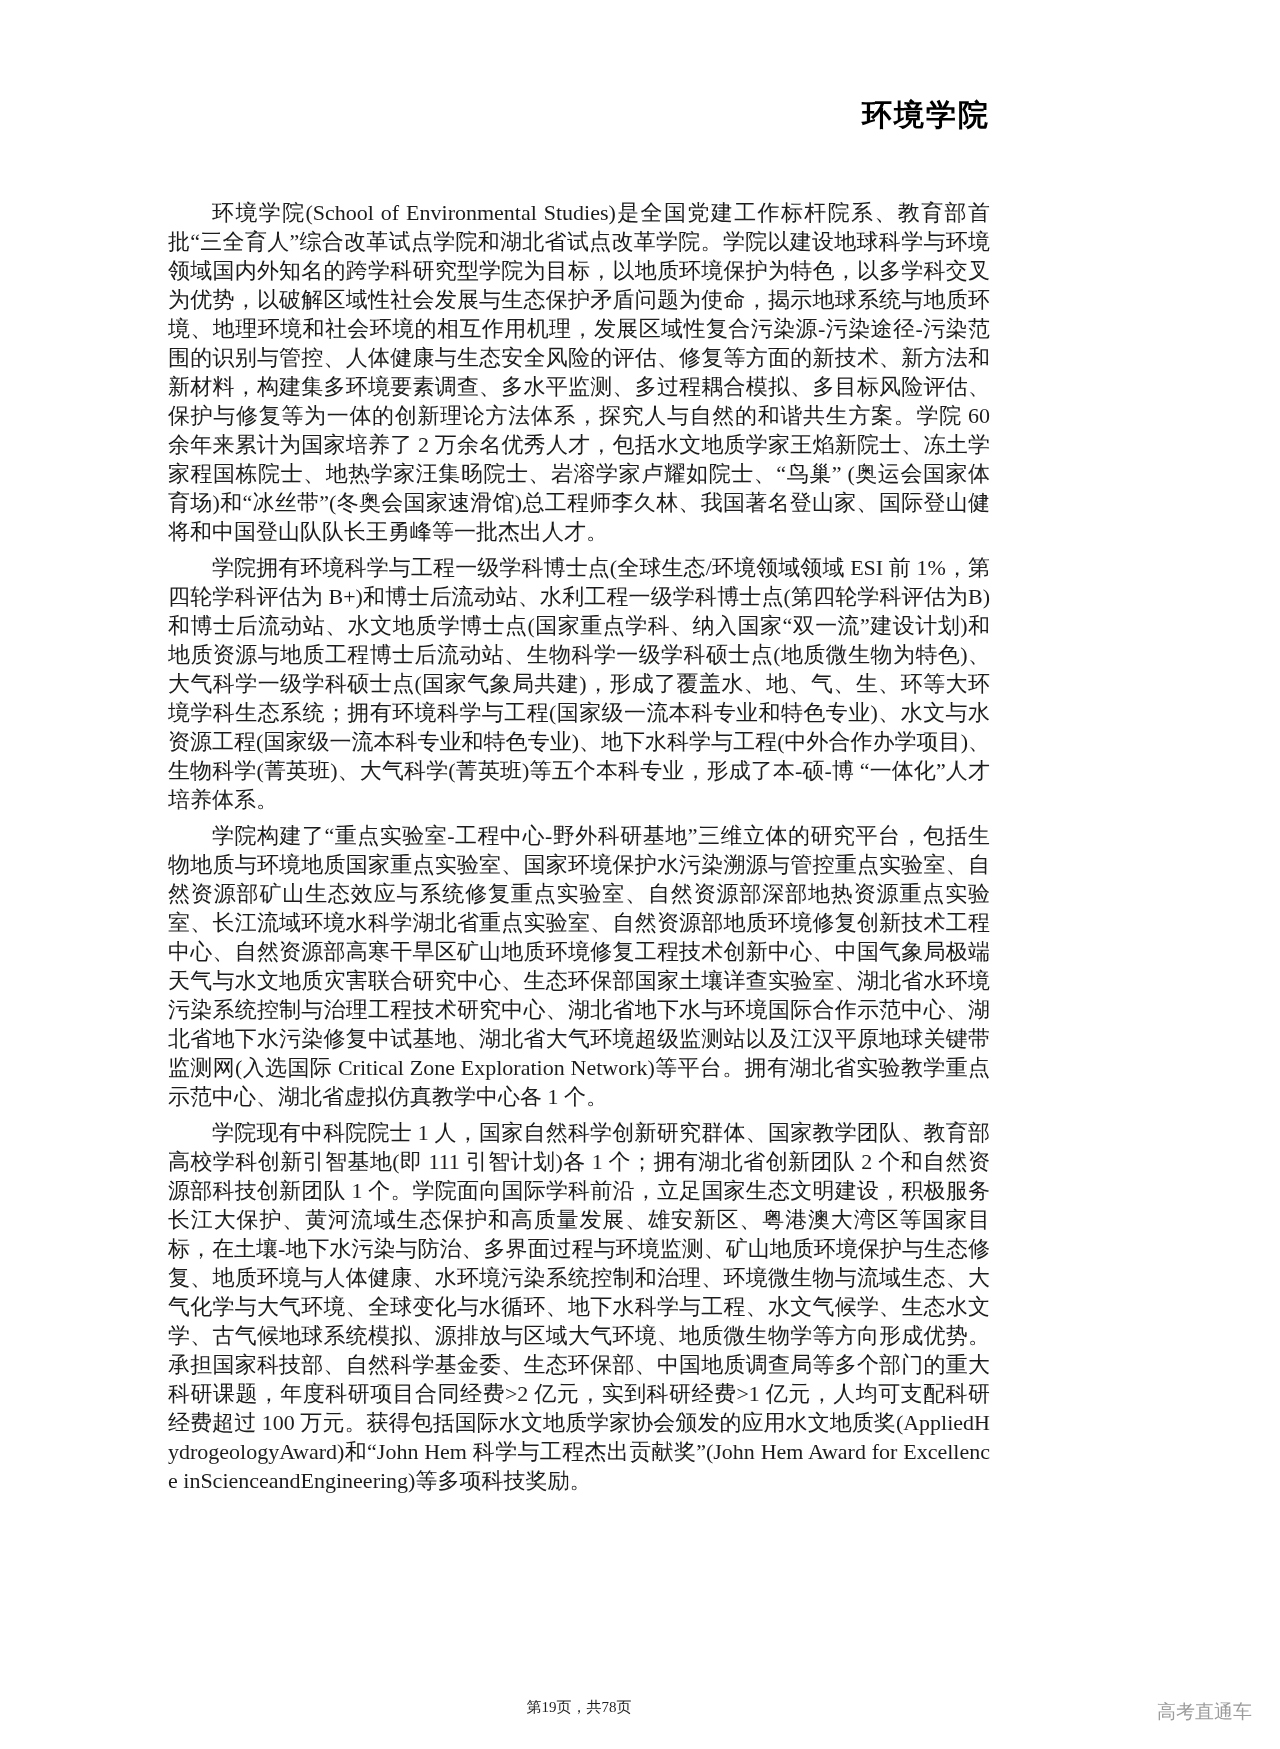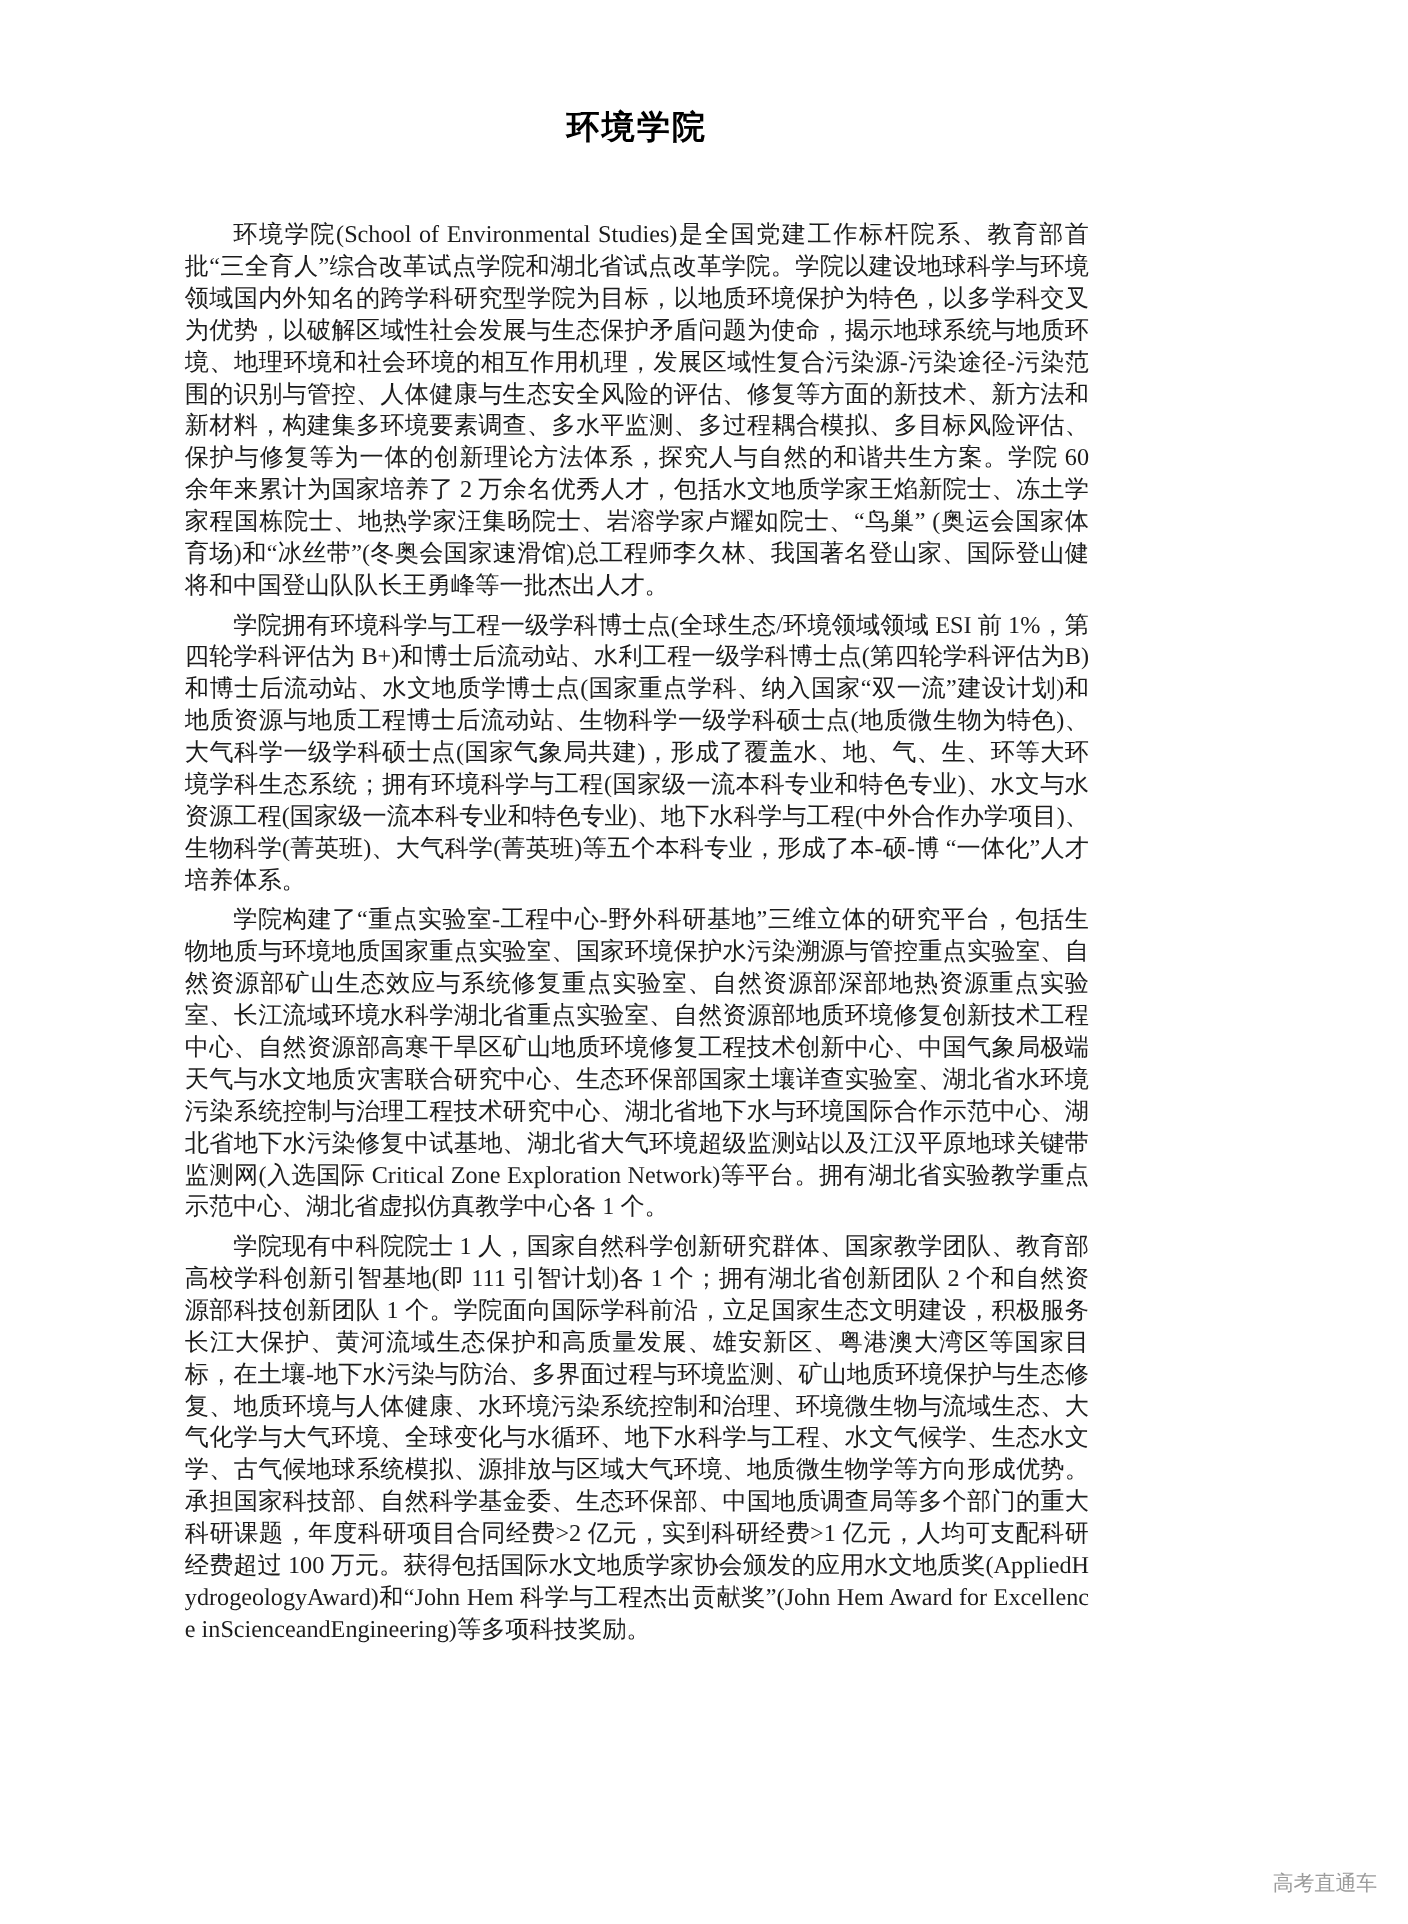--- a/index.html
+++ b/index.html
@@ -26,21 +26,21 @@
   .content {
     margin-left: 168px;
     width: 822px;
     padding-top: 95px;
   }
   .doc-title {
     font-family: "Liberation Sans", "DejaVu Sans", sans-serif;
     font-weight: 700;
     font-size: 30px;
     letter-spacing: 2px;
-    text-align: center;
+    text-align: right;
     color: #000000;
     margin: 0 0 62px 0;
   }
   .para {
     font-size: 22px;
     line-height: 29px;
     text-align: justify;
     text-justify: inter-character;
     text-indent: 2em;
     margin: 0 0 7px 0;
@@ -68,14 +68,17 @@
 <body>
 
 <div class="page">
   <div class="content">
     <h1 class="doc-title">环境学院</h1>
     <p class="para">环境学院(School of Environmental Studies)是全国党建工作标杆院系、教育部首批“三全育人”综合改革试点学院和湖北省试点改革学院。学院以建设地球科学与环境领域国内外知名的跨学科研究型学院为目标，以地质环境保护为特色，以多学科交叉为优势，以破解区域性社会发展与生态保护矛盾问题为使命，揭示地球系统与地质环境、地理环境和社会环境的相互作用机理，发展区域性复合污染源-污染途径-污染范围的识别与管控、人体健康与生态安全风险的评估、修复等方面的新技术、新方法和新材料，构建集多环境要素调查、多水平监测、多过程耦合模拟、多目标风险评估、保护与修复等为一体的创新理论方法体系，探究人与自然的和谐共生方案。学院 60 余年来累计为国家培养了 2 万余名优秀人才，包括水文地质学家王焰新院士、冻土学家程国栋院士、地热学家汪集旸院士、岩溶学家卢耀如院士、“鸟巢” (奥运会国家体育场)和“冰丝带”(冬奥会国家速滑馆)总工程师李久林、我国著名登山家、国际登山健将和中国登山队队长王勇峰等一批杰出人才。</p>
     <p class="para">学院拥有环境科学与工程一级学科博士点(全球生态/环境领域领域 ESI 前 1%，第四轮学科评估为 B+)和博士后流动站、水利工程一级学科博士点(第四轮学科评估为B)和博士后流动站、水文地质学博士点(国家重点学科、纳入国家“双一流”建设计划)和地质资源与地质工程博士后流动站、生物科学一级学科硕士点(地质微生物为特色)、大气科学一级学科硕士点(国家气象局共建)，形成了覆盖水、地、气、生、环等大环境学科生态系统；拥有环境科学与工程(国家级一流本科专业和特色专业)、水文与水资源工程(国家级一流本科专业和特色专业)、地下水科学与工程(中外合作办学项目)、生物科学(菁英班)、大气科学(菁英班)等五个本科专业，形成了本-硕-博 “一体化”人才培养体系。</p>
     <p class="para">学院构建了“重点实验室-工程中心-野外科研基地”三维立体的研究平台，包括生物地质与环境地质国家重点实验室、国家环境保护水污染溯源与管控重点实验室、自然资源部矿山生态效应与系统修复重点实验室、自然资源部深部地热资源重点实验室、长江流域环境水科学湖北省重点实验室、自然资源部地质环境修复创新技术工程中心、自然资源部高寒干旱区矿山地质环境修复工程技术创新中心、中国气象局极端天气与水文地质灾害联合研究中心、生态环保部国家土壤详查实验室、湖北省水环境污染系统控制与治理工程技术研究中心、湖北省地下水与环境国际合作示范中心、湖北省地下水污染修复中试基地、湖北省大气环境超级监测站以及江汉平原地球关键带监测网(入选国际 Critical Zone Exploration Network)等平台。拥有湖北省实验教学重点示范中心、湖北省虚拟仿真教学中心各 1 个。</p>
     <p class="para">学院现有中科院院士 1 人，国家自然科学创新研究群体、国家教学团队、教育部高校学科创新引智基地(即 111 引智计划)各 1 个；拥有湖北省创新团队 2 个和自然资源部科技创新团队 1 个。学院面向国际学科前沿，立足国家生态文明建设，积极服务长江大保护、黄河流域生态保护和高质量发展、雄安新区、粤港澳大湾区等国家目标，在土壤-地下水污染与防治、多界面过程与环境监测、矿山地质环境保护与生态修复、地质环境与人体健康、水环境污染系统控制和治理、环境微生物与流域生态、大气化学与大气环境、全球变化与水循环、地下水科学与工程、水文气候学、生态水文学、古气候地球系统模拟、源排放与区域大气环境、地质微生物学等方向形成优势。承担国家科技部、自然科学基金委、生态环保部、中国地质调查局等多个部门的重大科研课题，年度科研项目合同经费&gt;2 亿元，实到科研经费&gt;1 亿元，人均可支配科研经费超过 100 万元。获得包括国际水文地质学家协会颁发的应用水文地质奖(AppliedHydrogeologyAward)和“John Hem 科学与工程杰出贡献奖”(John Hem Award for Excellence inScienceandEngineering)等多项科技奖励。</p>
   </div>
+  <div class="footer-bar">
+    <span>第19页，共78页</span>
+  </div>
   <div class="watermark">高考直通车</div>
 </div>
 
 </body></html>

